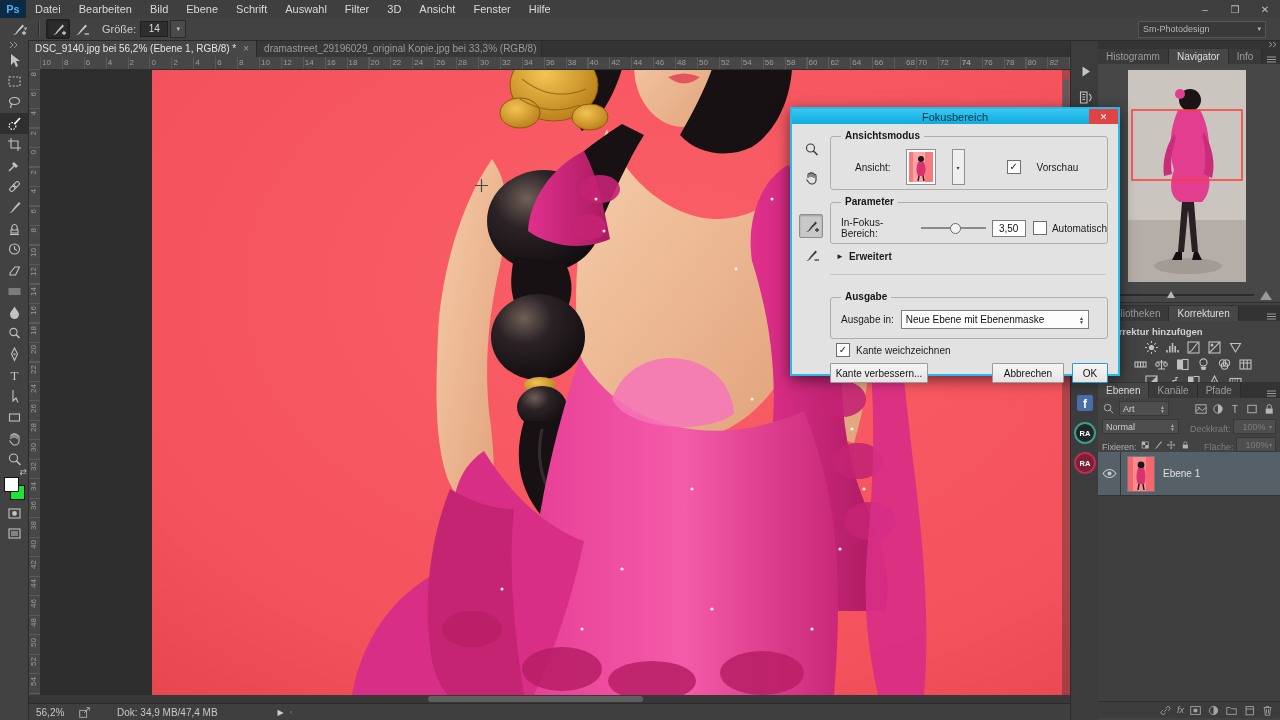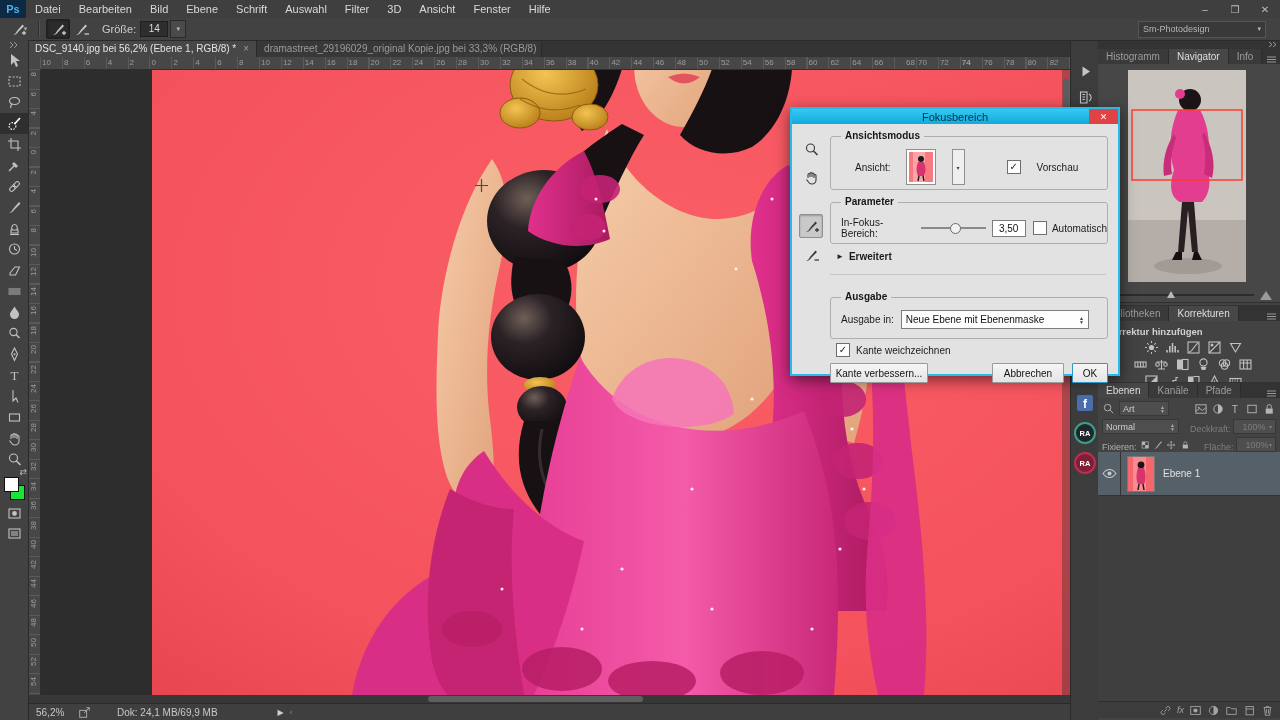--- a/index.html
+++ b/index.html
@@ -590,21 +590,21 @@
     </div>
 
   <div id="statusbar">
     <span id="status-zoom">56,2%</span>
     <span id="status-share">
       <svg width="13" height="13" viewBox="0 0 15 15">
           <rect x="2" y="5" width="8" height="8" fill="none" stroke="currentColor"></rect>
           <path d="M7 8 L13 2 M9.5 2 H13 V5.5" fill="none" stroke="currentColor"></path>
         </svg>
     </span>
-    <span id="status-doc">Dok: 24,1 MB/69,9 MB</span>
+    <span id="status-doc">Dok: 34,9 MB/47,4 MB</span>
     <span id="status-arrow">▶</span>
     <span id="status-tick">‹</span>
   </div>
 
   <div id="minidock">
     <div style="height:18px;"></div>
     <div id="dock-top">
         <div class="dock-ic">
           <svg class="ic" viewBox="0 0 15 15">
             <path d="M4.5 2.5 L12 7.5 L4.5 12.5 Z" fill="currentColor"></path>

